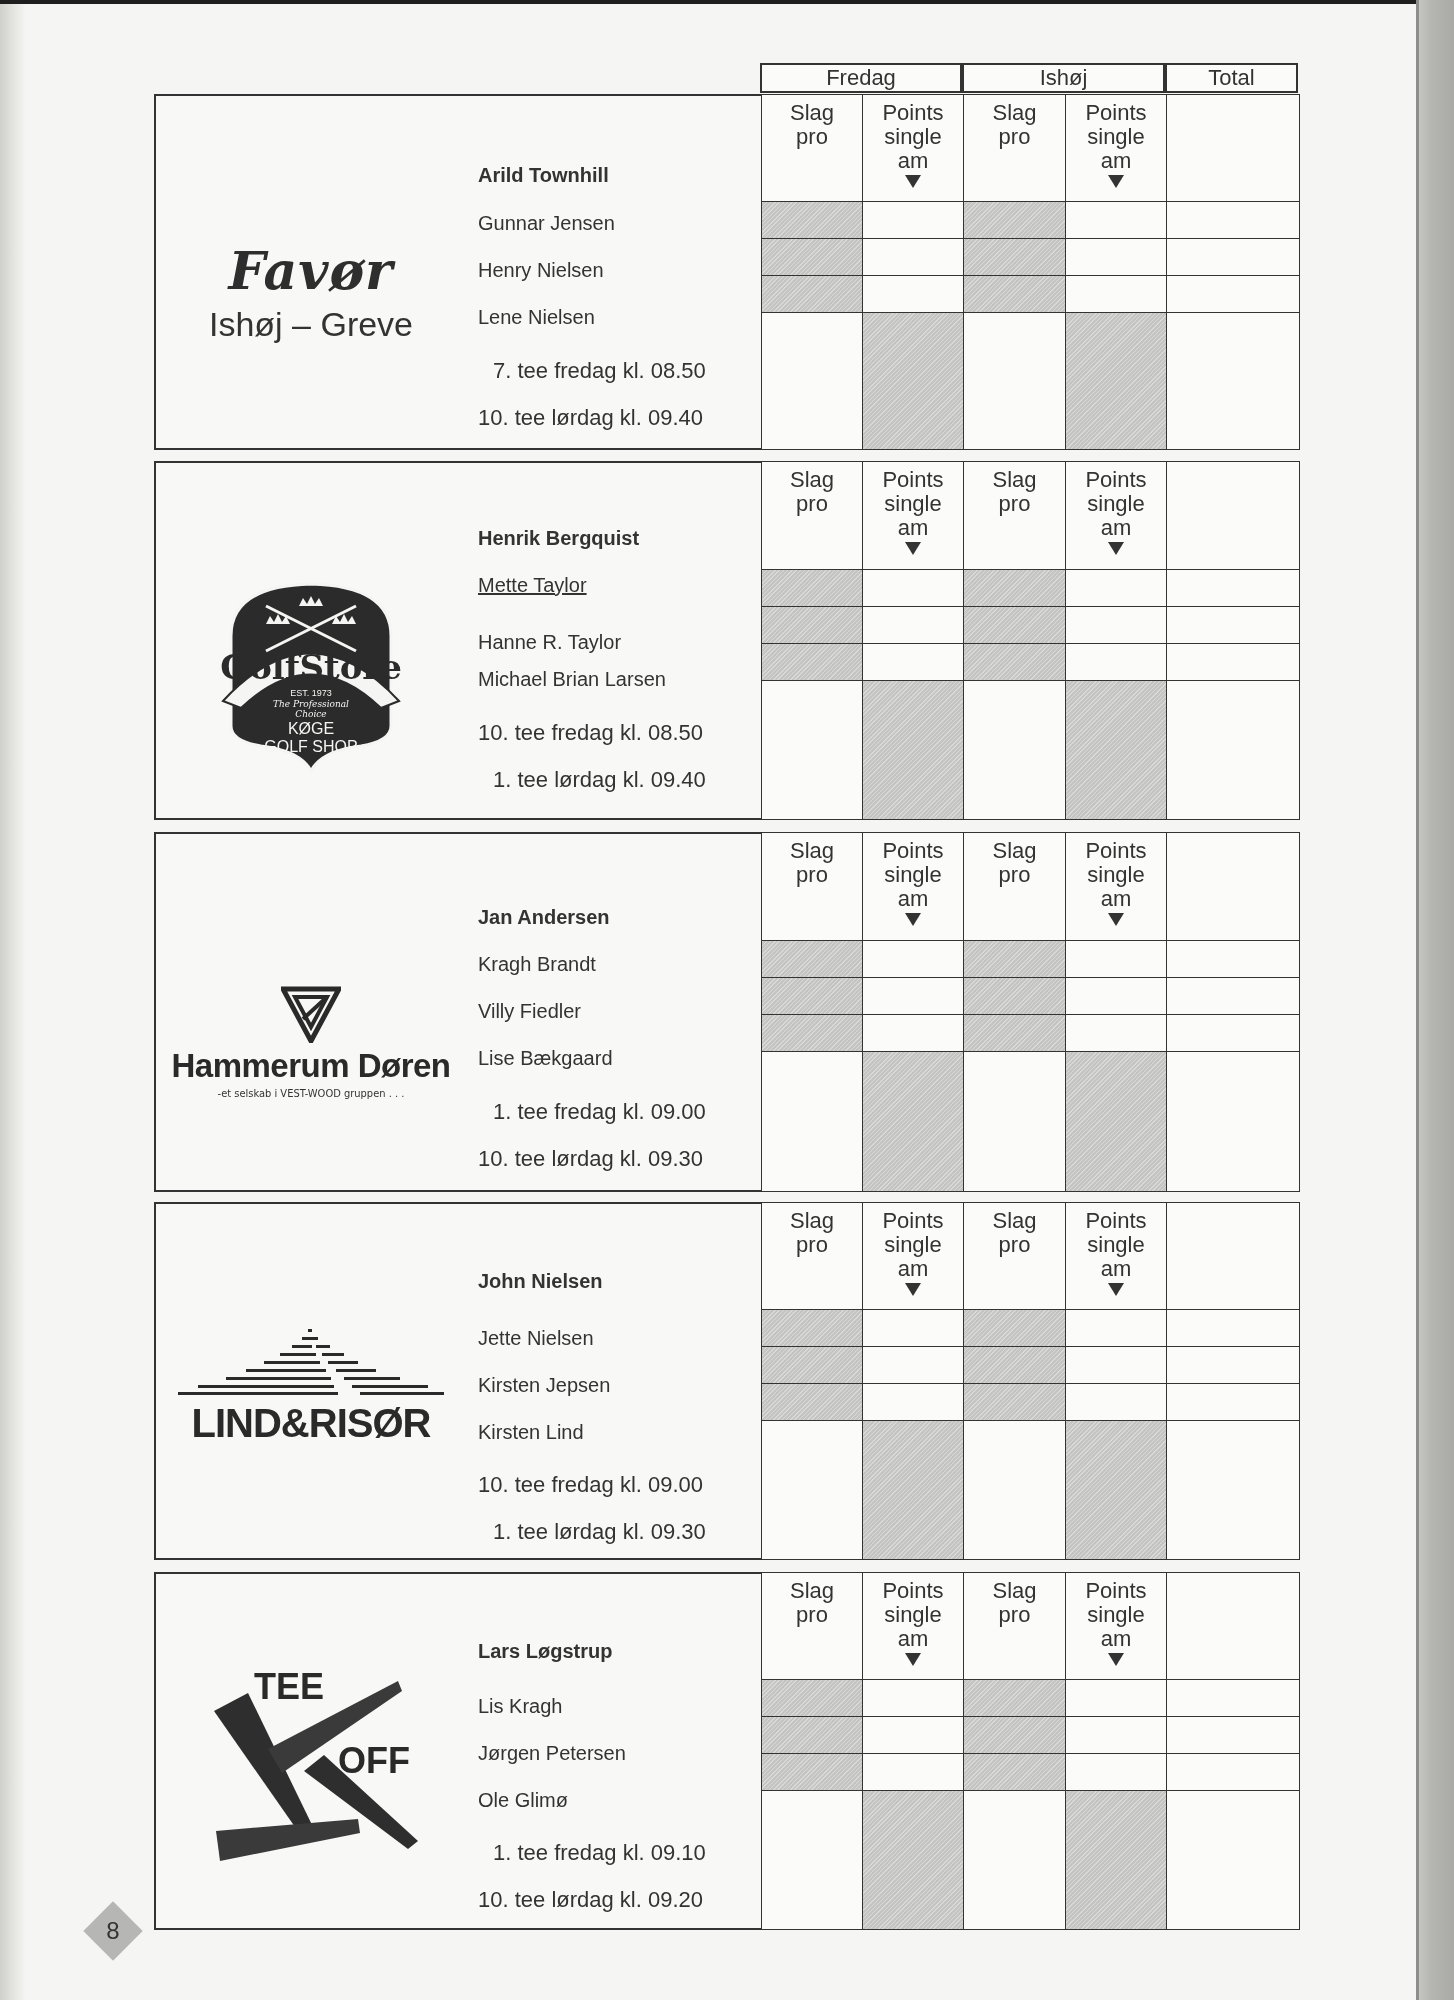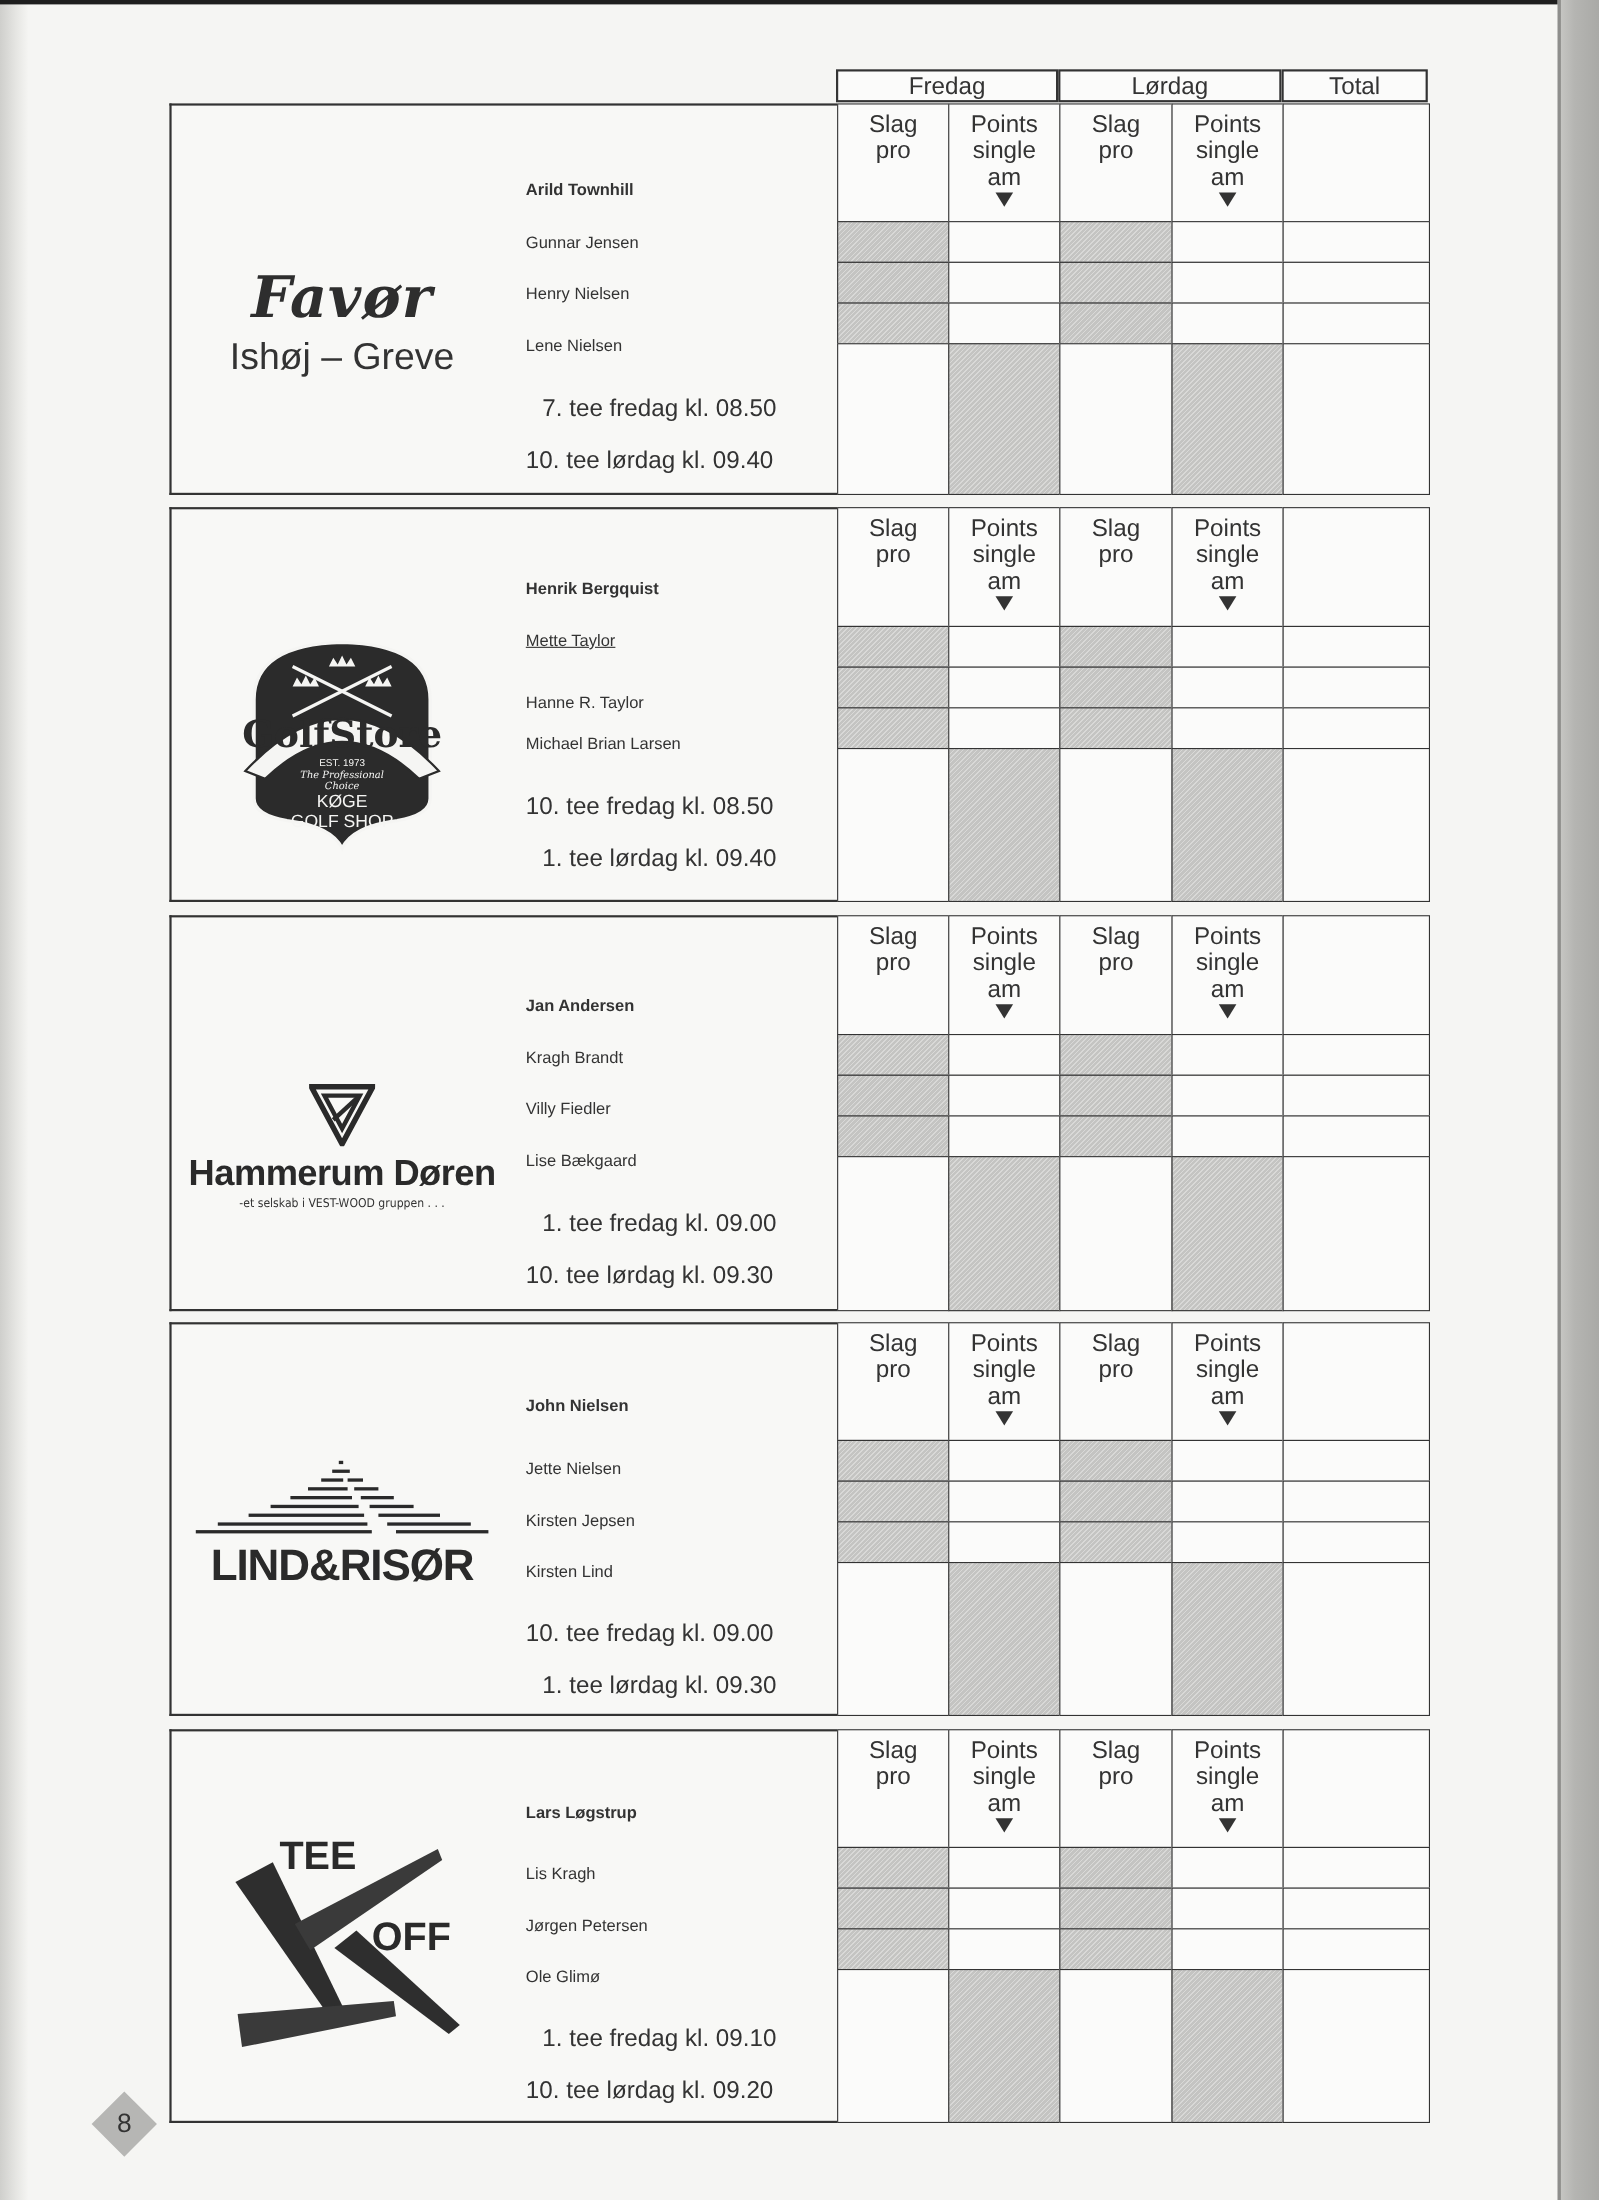--- a/index.html
+++ b/index.html
@@ -17,21 +17,21 @@
 
   
   .hdr { position:absolute; top:63px; height:30px; border:2px solid #333; box-sizing:border-box;
     font-size:22px; text-align:center; line-height:26px; color:#333; background:#fbfbfa; }
 
   .block { position:absolute; left:154px; width:1145px; }
   .left-panel { position:absolute; left:0; top:0; bottom:0; width:607px;
     border:2px solid #333; border-right:none; box-sizing:border-box; background:#f8f8f6; }
   .logo-area { position:absolute; left:0; top:0; width:310px; bottom:0; display:flex; align-items:center; justify-content:center; }
   .names { position:absolute; left:322px; top:0; bottom:0; width:280px; }
-  .name { position:absolute; left:0; font-size:15px; color:#333; white-space:nowrap; }
+  .name { position:absolute; left:0; font-size:20px; color:#333; white-space:nowrap; }
   .name.captain { font-weight:bold; }
   .tee { position:absolute; font-size:22px; color:#333; white-space:nowrap; }
 
   .grid { position:absolute; left:607px; top:0; bottom:0; width:538px; }
   .cell { position:absolute; box-sizing:border-box; border:1.5px solid #333; background:#fbfbfa; }
   .cell.shade {
     background-color:#c4c4c2;
     background-image:repeating-linear-gradient(135deg, rgba(255,255,255,0.35) 0 1px, rgba(0,0,0,0) 1px 3px);
   }
   .hcell { text-align:center; font-size:22px; line-height:24px; color:#333; padding-top:6px; }
@@ -51,21 +51,21 @@
   .lr-title { font-weight:bold; font-size:40px; color:#2a2a2a; letter-spacing:-1px; text-align:center; }
 </style>
 </head>
 <body>
 
 <div class="leftshadow"></div>
 <div class="topbar"></div>
 <div class="rightedge"></div>
 
 <div class="hdr" style="left:760px;width:202px;">Fredag</div>
-<div class="hdr" style="left:962px;width:203px;">Lørdag</div>
+<div class="hdr" style="left:962px;width:203px;">Ishøj</div>
 <div class="hdr" style="left:1165px;width:133px;">Total</div>
 
 <div class="block" style="top:94px;height:356px;">
   <div class="left-panel">
     <div class="logo-area">
       <div style="margin-top:40px;">
         <div class="favor-title">Favør</div>
         <div class="favor-sub">Ishøj – Greve</div>
       </div>
     </div>

